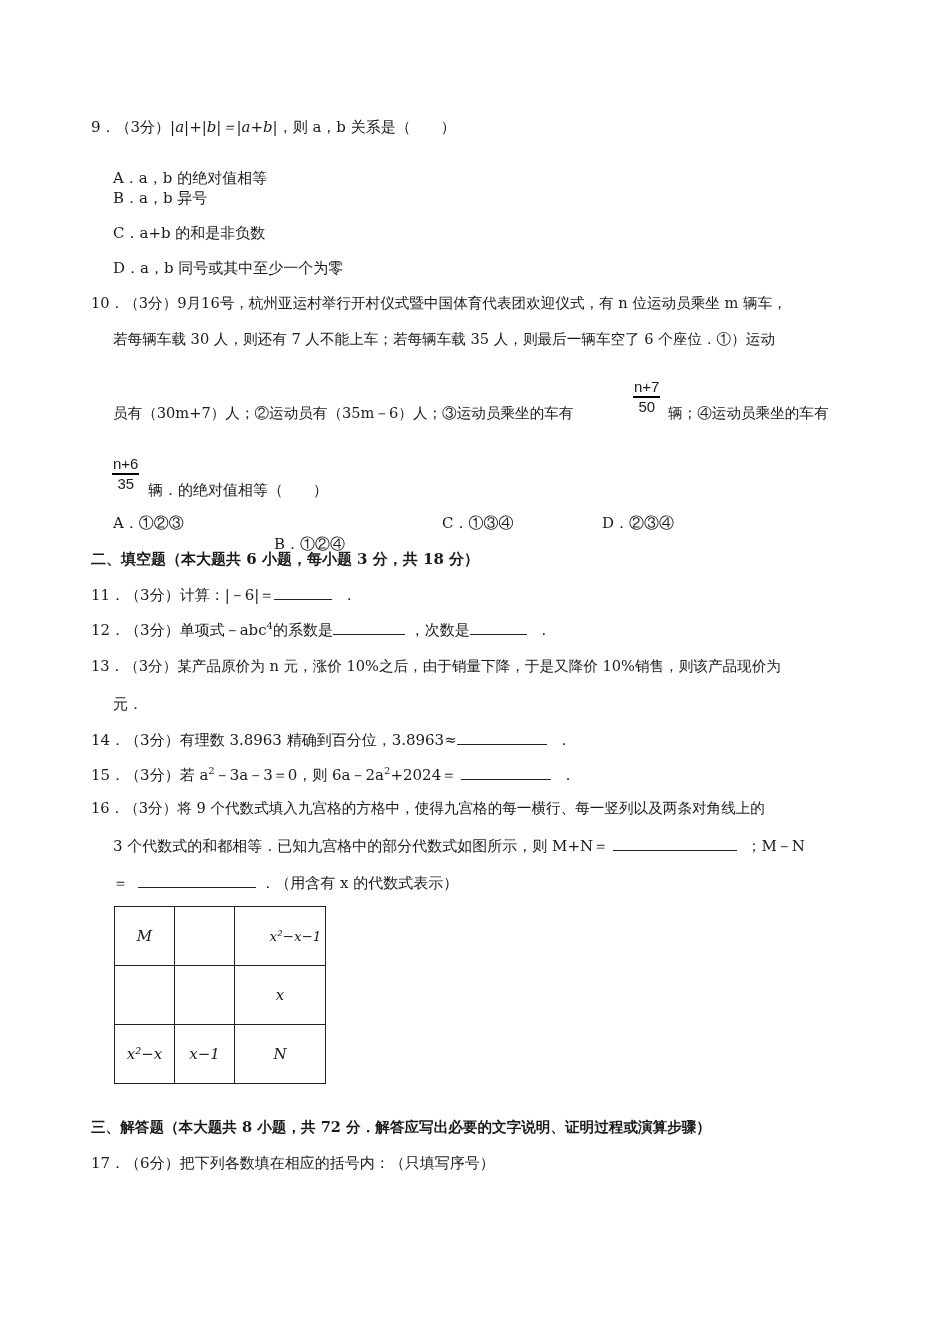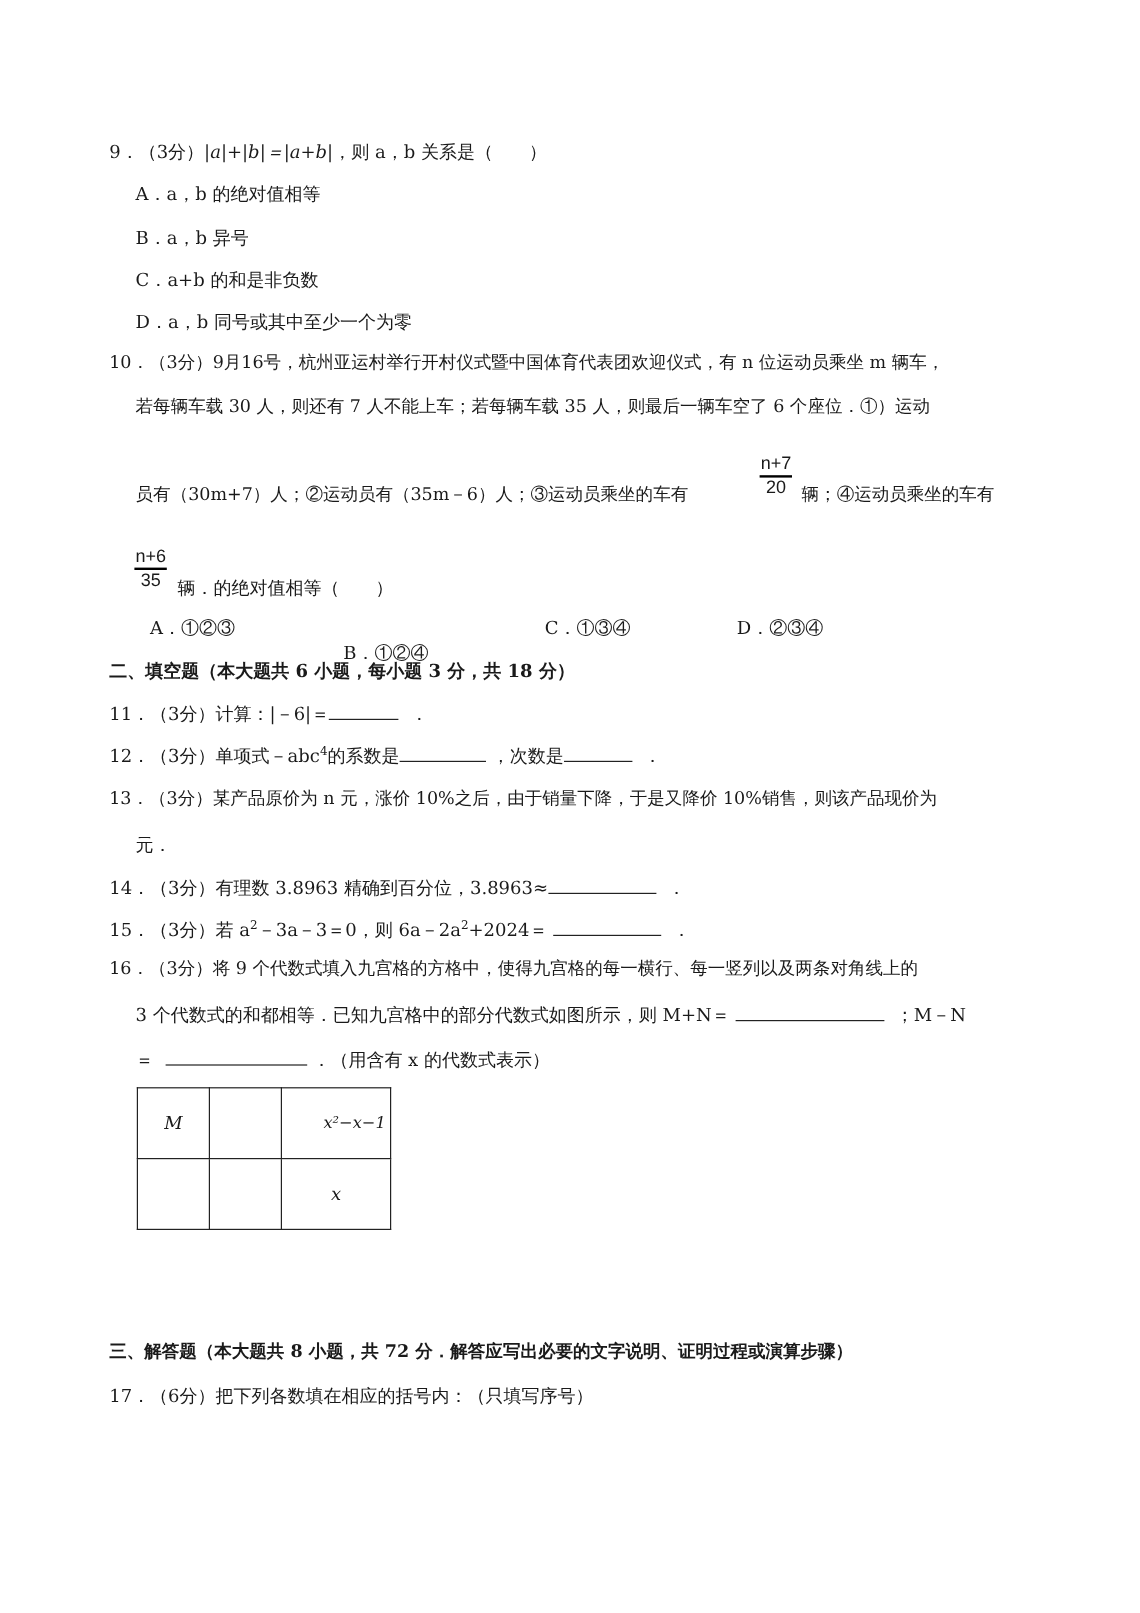--- a/index.html
+++ b/index.html
@@ -8,35 +8,35 @@
     font-family: "DejaVu Serif", "Liberation Serif", serif;
     color: #1a1a1a; font-size: 15px;
   }
   .line { position: absolute; white-space: nowrap; line-height: 20px; }
   .bold { font-weight: bold; }
   i, .it { font-style: italic; text-align: right; }
   .blank { display: inline-block; border-bottom: 1px solid #222; height: 14px; vertical-align: baseline; }
   .frac { position: absolute; font-family: "Liberation Sans", "DejaVu Sans", sans-serif; font-size: 15px; text-align: center; }
   .frac .num { border-bottom: 2px solid #000000; padding: 0 1px; line-height: 18px; display: inline-block; }
   .frac .den { display: block; line-height: 18px; }
-  .opt { position: absolute; white-space: nowrap; line-height: 20px; margin-left: 12px; }
+  .opt { position: absolute; white-space: nowrap; line-height: 20px; }
   table.grid { position: absolute; left: 114px; top: 906px; border-collapse: collapse; }
   table.grid td {
     width: 59px; height: 58px; border: 1.5px solid #222; text-align: center; vertical-align: middle;
     font-family: "DejaVu Serif", serif; font-style: italic; font-size: 15px; padding: 0;
   }
   sup { font-size: 10px; vertical-align: super; line-height: 0; }
 </style>
 </head>
 <body>
 
 <div class="line" style="left:91px; top:117px;">
   <span>9．</span><span>（3分）</span><span class="it">|a|+|b|＝|a+b|</span><span>，则 a，b 关系是（　　）</span>
 </div>
-<div class="line" style="left:113px; top:152px;">
+<div class="line" style="left:113px; top:168px;">
   <span>A．</span><span>a，b 的绝对值相等</span>
 </div>
 <div class="line" style="left:113px; top:188px;">
   <span>B．</span><span>a，b 异号</span>
 </div>
 <div class="line" style="left:113px; top:223px;">
   <span>C．</span><span>a+b 的和是非负数</span>
 </div>
 <div class="line" style="left:113px; top:258px;">
   <span>D．</span><span>a，b 同号或其中至少一个为零</span>
@@ -46,21 +46,21 @@
   <span>10．</span><span>（3分）9月16号，杭州亚运村举行开村仪式暨中国体育代表团欢迎仪式，有 n 位运动员乘坐 m 辆车，</span>
 </div>
 <div class="line" style="left:113px; top:329px; font-size:14.6px;">
   <span>若每辆车载 30 人，则还有 7 人不能上车；若每辆车载 35 人，则最后一辆车空了 6 个座位．①）运动</span>
 </div>
 <div class="line" style="left:113px; top:403px; font-size:14.6px;">
   <span>员有（30m+7）人；②运动员有（35m－6）人；③运动员乘坐的车有</span>
 </div>
 <div class="frac" style="left:633px; top:378px;">
   <span class="num">n+7</span>
-  <span class="den">20</span>
+  <span class="den">50</span>
 </div>
 <div class="line" style="left:668px; top:403px; font-size:14.6px;">
   <span>辆；④运动员乘坐的车有</span>
 </div>
 <div class="frac" style="left:112px; top:455px;">
   <span class="num">n+6</span>
   <span class="den">35</span>
 </div>
 <div class="line" style="left:148px; top:480px;">
   <span>辆．的绝对值相等（　　）</span>
@@ -118,20 +118,25 @@
       <tr>
     <td>M</td>
     <td></td>
     <td style="font-size:13.5px;padding-left:31px;">x²−x−1</td>
   </tr>
   <tr>
     <td></td>
     <td></td>
     <td>x</td>
   </tr>
+  <tr>
+    <td>x²−x</td>
+    <td>x−1</td>
+    <td>N</td>
+  </tr>
 </tbody>
   </table>
 
 <div class="line bold" style="left:91px; top:1117px; font-size:14.6px;">三、解答题（本大题共 8 小题，共 72 分．解答应写出必要的文字说明、证明过程或演算步骤）</div>
 
 <div class="line" style="left:91px; top:1153px;">
   <span>17．</span><span>（6分）把下列各数填在相应的括号内：（只填写序号）</span>
 </div>
 
 </body></html>

